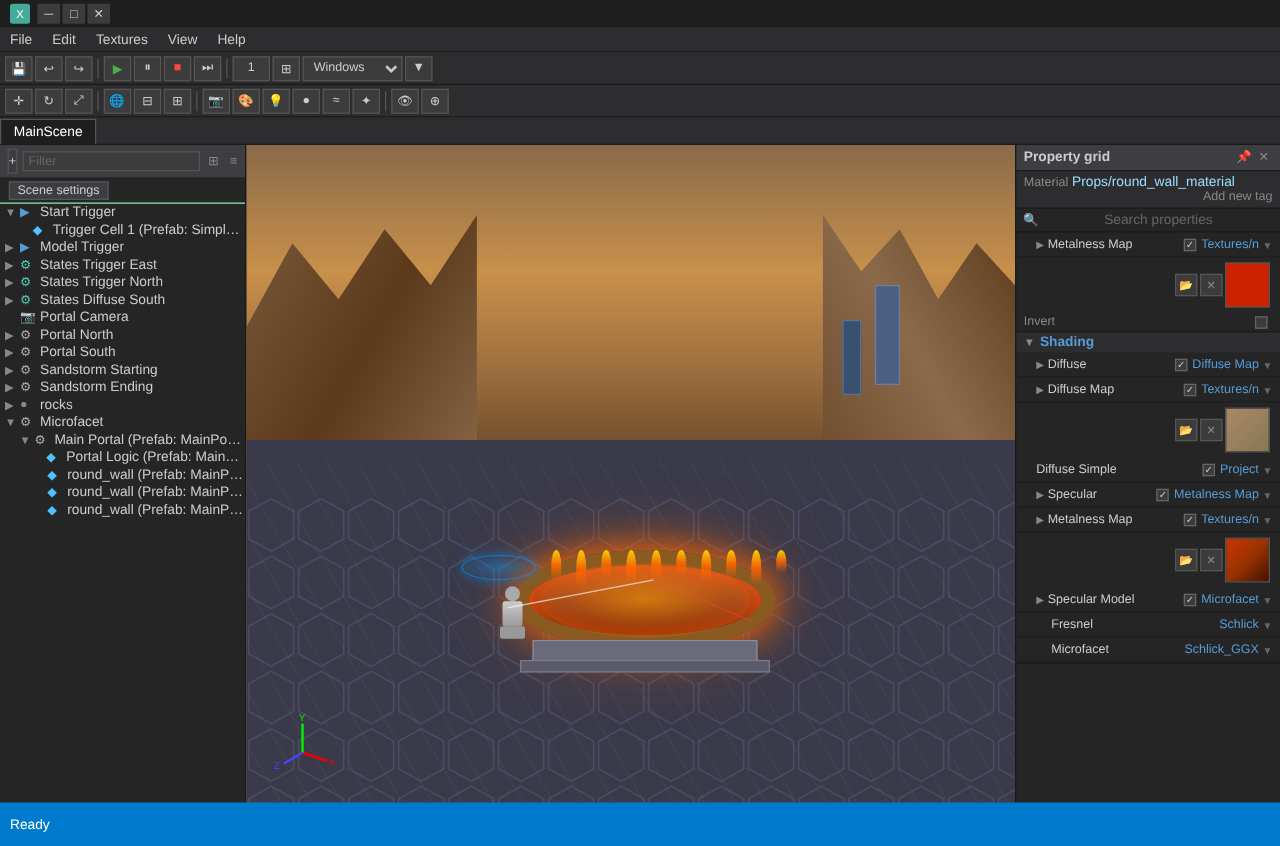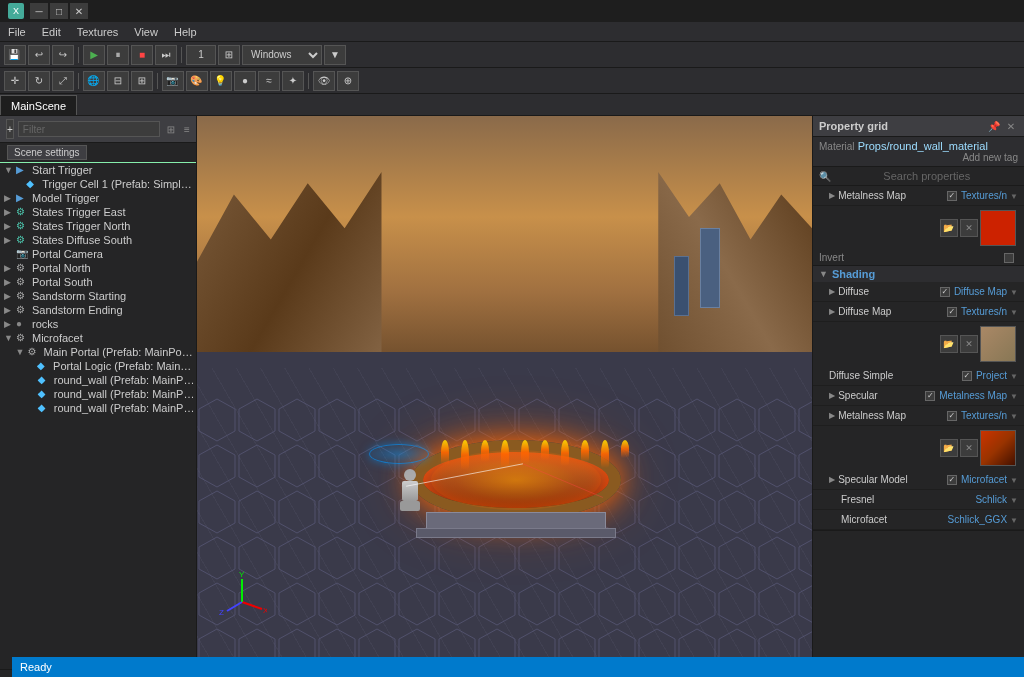--- a/index.html
+++ b/index.html
@@ -92,21 +92,21 @@
     .prop-texture-red { width: 36px; height: 36px; background: #cc2200; border: 1px solid #555; margin: 2px; }
     .prop-texture-diffuse { width: 36px; height: 36px; background: linear-gradient(135deg, #aa8866 0%, #887755 100%); border: 1px solid #555; margin: 2px; }
     .prop-texture-metalness { width: 36px; height: 36px; background: linear-gradient(135deg, #cc3300 0%, #993300 50%, #441100 100%); border: 1px solid #555; margin: 2px; }
     .prop-invert-row { padding: 2px 6px; display: flex; align-items: center; }
     .prop-invert-label { font-size: 10px; color: #888; flex: 1; }
     .prop-texture-row { display: flex; align-items: center; padding: 2px 6px; }
     .prop-texture-icons { display: flex; gap: 2px; }
     .prop-tex-icon { width: 18px; height: 18px; background: #3c3c3c; border: 1px solid #555; color: #888; font-size: 9px; display: flex; align-items: center; justify-content: center; }
 
     
-    .status-bar { background: #007acc; height: 20px; display: flex; align-items: center; padding: 0 8px; color: white; font-size: 11px; position: absolute; bottom: 0; left: 12px; right: 0; }
+    .status-bar { background: #007acc; height: 35px; display: flex; align-items: center; padding: 0 8px; color: white; font-size: 11px; position: absolute; bottom: 0; left: 0; right: 0; }
     .status-left { flex: 1; }
 
     .panel-header-icons { display: flex; gap: 2px; }
     .ph-icon { width: 14px; height: 14px; background: none; border: none; color: #888; cursor: pointer; font-size: 10px; display: flex; align-items: center; justify-content: center; }
     .filter-input { background: #3c3c3c; border: 1px solid #555; color: #ccc; font-size: 10px; flex: 1; height: 16px; padding: 0 4px; outline: none; }
     .filter-input::placeholder { color: #666; }
 
     .scrollbar-h { height: 8px; background: #252526; border-top: 1px solid #1a1a1a; }
 
     .prop-content { flex: 1; overflow-y: auto; }

